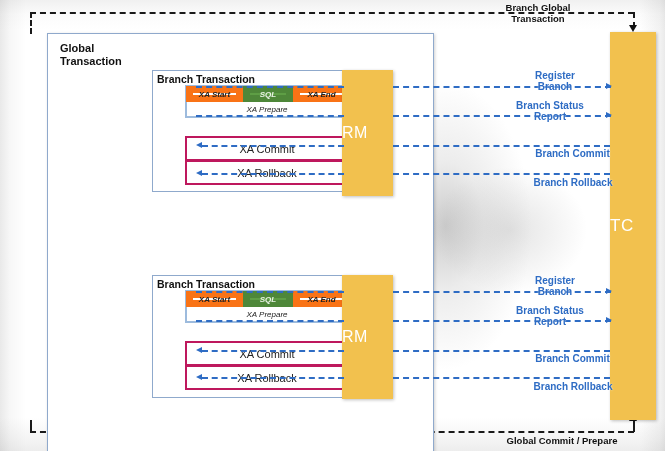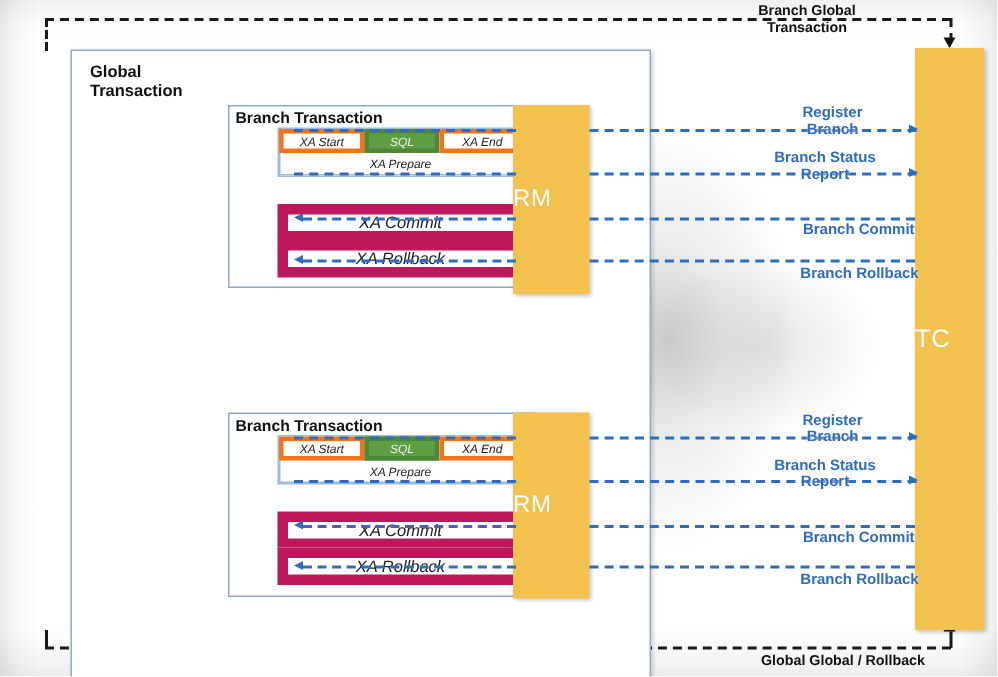--- a/index.html
+++ b/index.html
@@ -78,39 +78,39 @@
     position:absolute;left:32px;width:164px;
     border:1px solid #9DBBDD;
     box-sizing:border-box;background:#fff;
   }
   .xa-row{
     display:flex;height:16px;box-sizing:border-box;
   }
   .xa-cell{
     flex:1;display:flex;align-items:center;justify-content:center;
     font-size:8px;font-style:italic;color:#222;
-    border:3px solid #f97316;box-sizing:border-box;
-    background:#ffffff;white-space:nowrap;
+    border:7px solid #f97316;box-sizing:border-box;
+    background:#ffffff;white-space:nowrap;font-weight:bold;
   }
   .xa-cell.sql{
     background:#5E9E45;color:#eaf3e6;border-color:#4E8739;flex:0 0 50px;
   }
   .xa-cell.start{flex:0 0 57px;}
   .xa-cell.end{flex:0 0 57px;}
   .xa-wide{
     height:16px;display:flex;align-items:center;justify-content:center;
     font-size:8px;font-style:italic;color:#222;
     border:1px solid #9DBBDD;box-sizing:border-box;background:#fff;
     margin-top:-1px;white-space:nowrap;
   }
   .xa-big{
     position:absolute;left:32px;width:164px;height:25px;
     display:flex;align-items:center;justify-content:center;
-    font-size:11px;font-style:italic;color:#222;
-    border:7px solid #be185d;box-sizing:border-box;background:#fff;
+    font-size:11px;color:#222;
+    border:2px solid #be185d;box-sizing:border-box;background:#fff;
     white-space:nowrap;
   }
 
   
   .dline{
     position:absolute;height:0;
     border-top:2px dashed #2E6CC4;
   }
   
   .arrow-r{
@@ -160,21 +160,21 @@
   <div class="kline" style="left:30px;top:12px;width:604px;"></div>
   <div class="kvline" style="left:633px;top:12px;height:16px;"></div>
   <div class="arrow-d" style="left:629px;top:25px;"></div>
   <div class="black-label" style="left:478px;top:3px;width:120px;">Branch Global
 Transaction</div>
 
   <div class="kvline" style="left:30px;top:420px;height:12px;"></div>
   <div class="kline" style="left:30px;top:431px;width:604px;"></div>
   <div class="kvline" style="left:633px;top:421px;height:11px;"></div>
   <div class="arrow-d" style="left:629px;top:414px;transform:rotate(180deg);"></div>
-  <div class="black-label" style="left:482px;top:436px;width:160px;">Global Global / Rollback</div>
+  <div class="black-label" style="left:482px;top:436px;width:160px;">Global Commit / Prepare</div>
 
 
   <div id="tc-pillar" class="pillar">
     <span>TC</span>
   </div>
 
   <div id="global-txn">
     <div id="global-txn-title">Global
 Transaction</div>
   </div>

